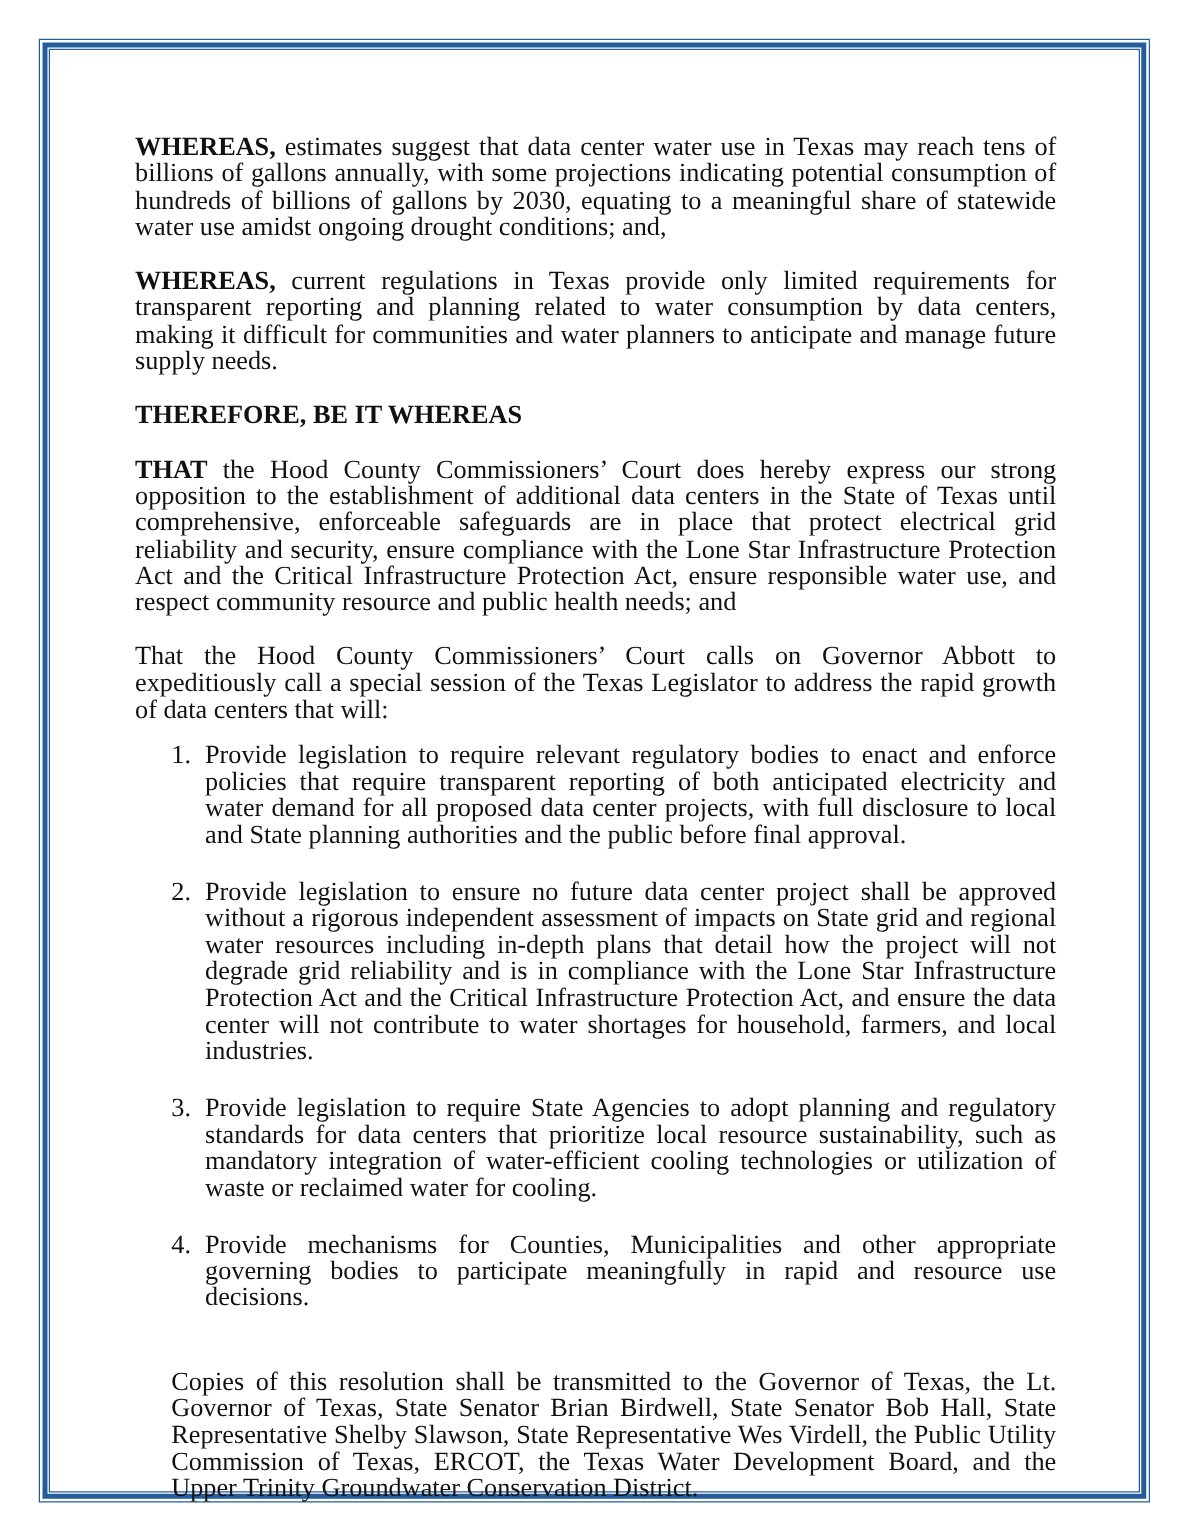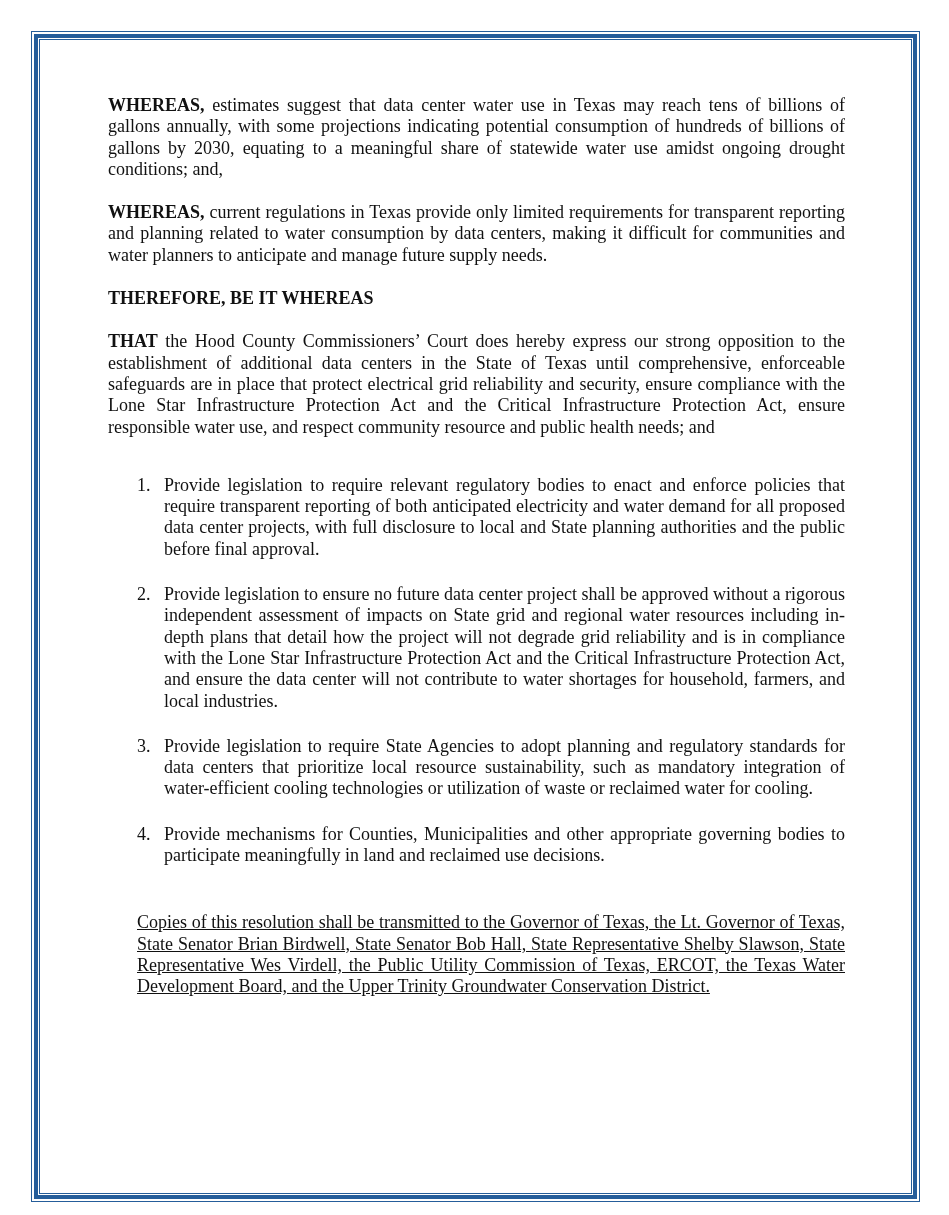--- a/index.html
+++ b/index.html
@@ -4,51 +4,52 @@
 <style>
   html, body { margin: 0; padding: 0; background: #ffffff; }
   body { width: 949px; height: 1215px; position: relative; overflow: hidden;
          font-family: "Liberation Serif", "DejaVu Serif", serif; color: #111; }
   .frame-outer { position: absolute; left: 31px; top: 31px; width: 889px; height: 1171px;
                  border: 1px solid #255d9a; box-sizing: border-box; }
   .frame-thick { position: absolute; left: 34px; top: 34px; width: 883px; height: 1165px;
                  border: 4px solid #255d9a; box-sizing: border-box; }
   .frame-inner { position: absolute; left: 39px; top: 39px; width: 873px; height: 1155px;
                  border: 1px solid #255d9a; box-sizing: border-box; }
-  .content { position: absolute; left: 108px; top: 95px; width: 737px;
-             font-size: 18px; line-height: 21.3px; }
+  .content { position: absolute; left: 108px; top: 107px; width: 737px;
+             font-size: 21px; line-height: 21.3px; }
   p { margin: 0; text-align: justify; }
   .gap { height: 22px; }
   .b { font-weight: bold; }
   ol { margin: 0; padding: 0; list-style: none; }
   .item { position: relative; padding-left: 56px; text-align: justify; }
   .item .num { position: absolute; left: 29px; top: 0; }
-  .copies { padding-left: 29px; text-align: justify; text-decoration: underline; }
+  .copies { padding-left: 29px; text-align: justify; }
 </style>
 </head>
 <body>
 
 <div class="frame-outer"></div>
 <div class="frame-thick"></div>
 <div class="frame-inner"></div>
 
 <div class="content">
   <p><span class="b">WHEREAS,</span><span> estimates suggest that data center water use in Texas may reach tens of billions of gallons annually, with some projections indicating potential consumption of hundreds of billions of gallons by 2030, equating to a meaningful share of statewide water use amidst ongoing drought conditions; and,</span></p>
   <div class="gap"></div>
   <p><span class="b">WHEREAS,</span><span> current regulations in Texas provide only limited requirements for transparent reporting and planning related to water consumption by data centers, making it difficult for communities and water planners to anticipate and manage future supply needs.</span></p>
   <div class="gap"></div>
   <p class="b">THEREFORE, BE IT WHEREAS</p>
   <div class="gap"></div>
   <p><span class="b">THAT</span><span> the Hood County Commissioners’ Court does hereby express our strong opposition to the establishment of additional data centers in the State of Texas until comprehensive, enforceable safeguards are in place that protect electrical grid reliability and security, ensure compliance with the Lone Star Infrastructure Protection Act and the Critical Infrastructure Protection Act, ensure responsible water use, and respect community resource and public health needs; and</span></p>
   <div class="gap"></div>
+  <p>That the Hood County Commissioners’ Court calls on Governor Abbott to expeditiously call a special session of the Texas Legislator to address the rapid growth of data centers that will:</p>
   <div class="gap" style="height:15px"></div>
   <ol>
     <li class="item"><span class="num">1.</span><span>Provide legislation to require relevant regulatory bodies to enact and enforce policies that require transparent reporting of both anticipated electricity and water demand for all proposed data center projects, with full disclosure to local and State planning authorities and the public before final approval.</span></li>
     <div class="gap" style="height:24px"></div>
     <li class="item"><span class="num">2.</span><span>Provide legislation to ensure no future data center project shall be approved without a rigorous independent assessment of impacts on State grid and regional water resources including in-depth plans that detail how the project will not degrade grid reliability and is in compliance with the Lone Star Infrastructure Protection Act and the Critical Infrastructure Protection Act, and ensure the data center will not contribute to water shortages for household, farmers, and local industries.</span></li>
     <div class="gap" style="height:24px"></div>
     <li class="item"><span class="num">3.</span><span>Provide legislation to require State Agencies to adopt planning and regulatory standards for data centers that prioritize local resource sustainability, such as mandatory integration of water-efficient cooling technologies or utilization of waste or reclaimed water for cooling.</span></li>
     <div class="gap" style="height:24px"></div>
-    <li class="item"><span class="num">4.</span><span>Provide mechanisms for Counties, Municipalities and other appropriate governing bodies to participate meaningfully in land and reclaimed use decisions.</span></li>
+    <li class="item"><span class="num">4.</span><span>Provide mechanisms for Counties, Municipalities and other appropriate governing bodies to participate meaningfully in rapid and resource use decisions.</span></li>
   </ol>
   <div class="gap" style="height:46px"></div>
   <p class="copies">Copies of this resolution shall be transmitted to the Governor of Texas, the Lt. Governor of Texas, State Senator Brian Birdwell, State Senator Bob Hall, State Representative Shelby Slawson, State Representative Wes Virdell, the Public Utility Commission of Texas, ERCOT, the Texas Water Development Board, and the Upper Trinity Groundwater Conservation District.</p>
 </div>
 
 </body></html>

